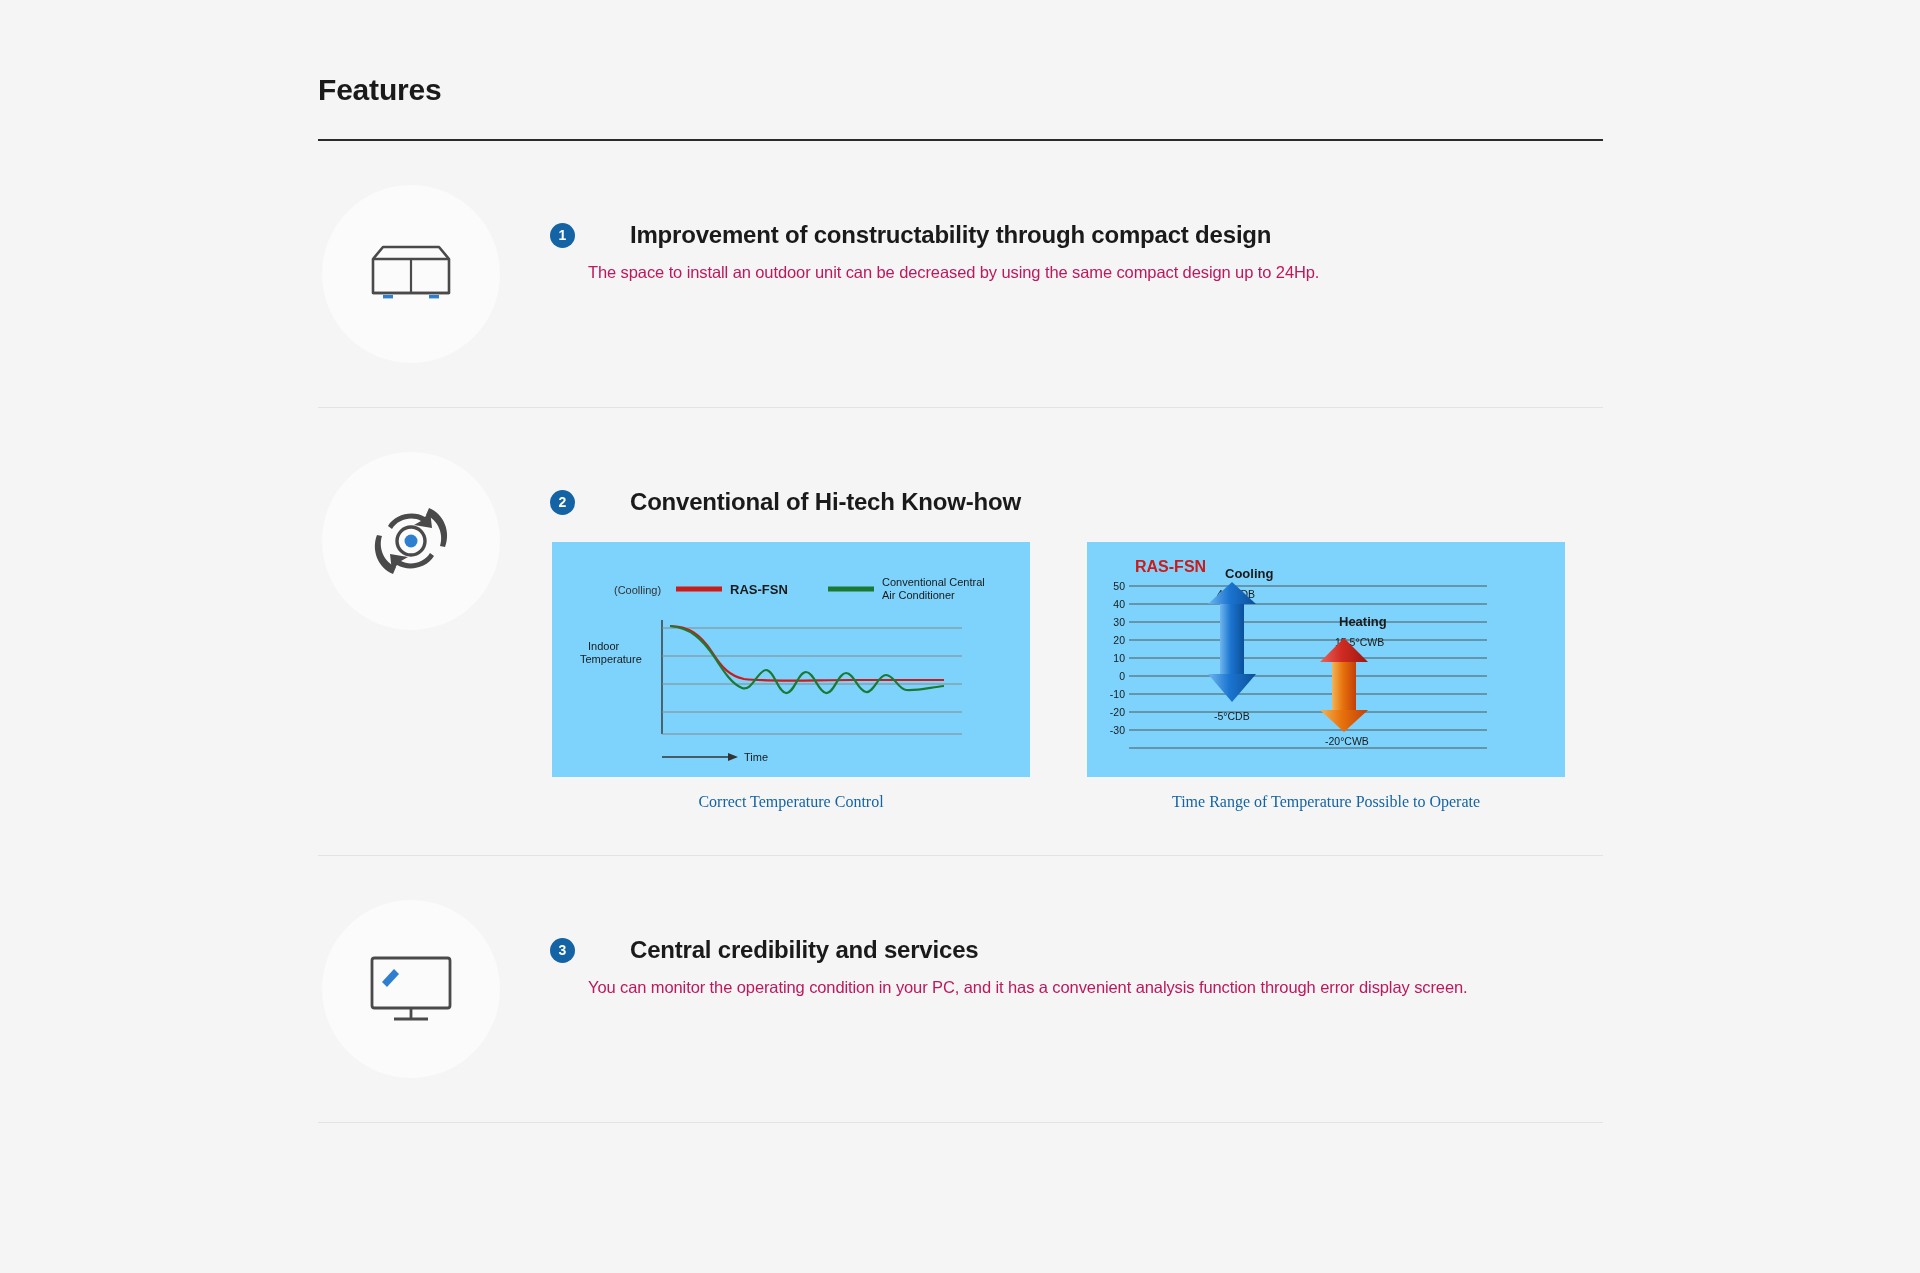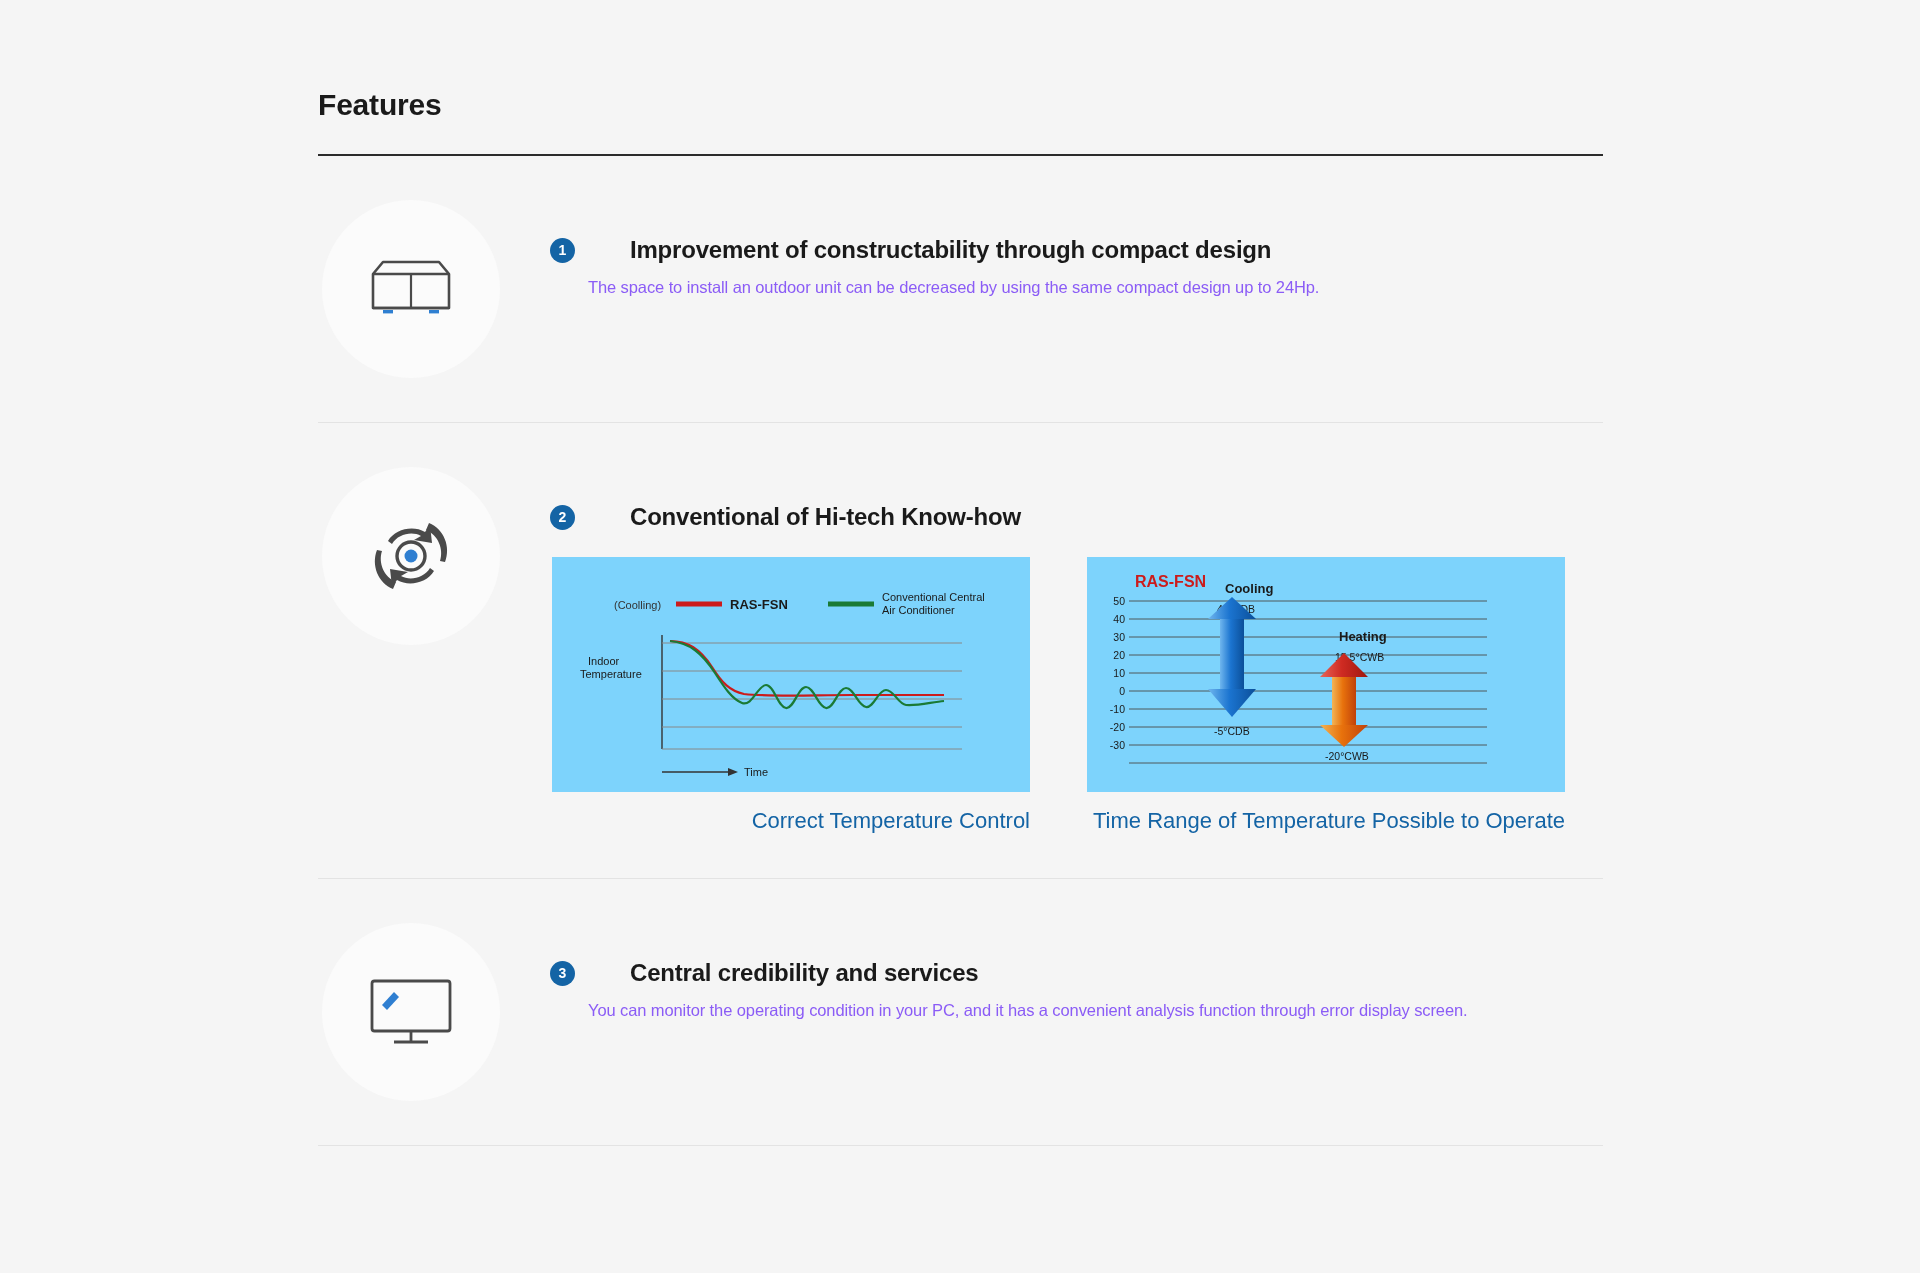--- a/index.html
+++ b/index.html
@@ -14,21 +14,21 @@
     overflow: hidden;
   }
   .page {
     position: relative;
     width: 1920px;
     height: 1273px;
   }
   .content {
     position: absolute;
     left: 318px;
-    top: 88px;
+    top: 73px;
     width: 1285px;
   }
 
   
   .page-title {
     font-size: 30px;
     font-weight: 600;
     color: #1a1a1a;
     letter-spacing: -0.2px;
     margin: 0 0 32px 0;
@@ -92,21 +92,21 @@
     font-size: 24px;
     font-weight: 700;
     color: #1a1a1a;
     letter-spacing: -0.2px;
     margin-left: 42px;
   }
   .feature-desc {
     margin-top: 14px;
     margin-left: 38px;
     font-size: 16.5px;
-    color: #8b5cf6;
+    color: #be185d;
     letter-spacing: -0.1px;
   }
 
   
   .figures {
     display: flex;
     gap: 57px;
     margin-top: 26px;
     margin-left: 2px;
   }
@@ -115,23 +115,24 @@
   }
   .figure-box {
     width: 478px;
     height: 235px;
     background: #7dd3fc;
     position: relative;
     overflow: hidden;
   }
   .figure-caption {
     margin-top: 16px;
-    text-align: right;
-    font-size: 22px;
+    text-align: center;
+    font-size: 16px;
     color: #1464a5;
+    font-family: Liberation Serif, serif;
   }
 
   svg text { font-family: "Liberation Sans", sans-serif; }
 </style>
 </head>
 <body>
 
 <div class="page">
   <div class="content">
 

